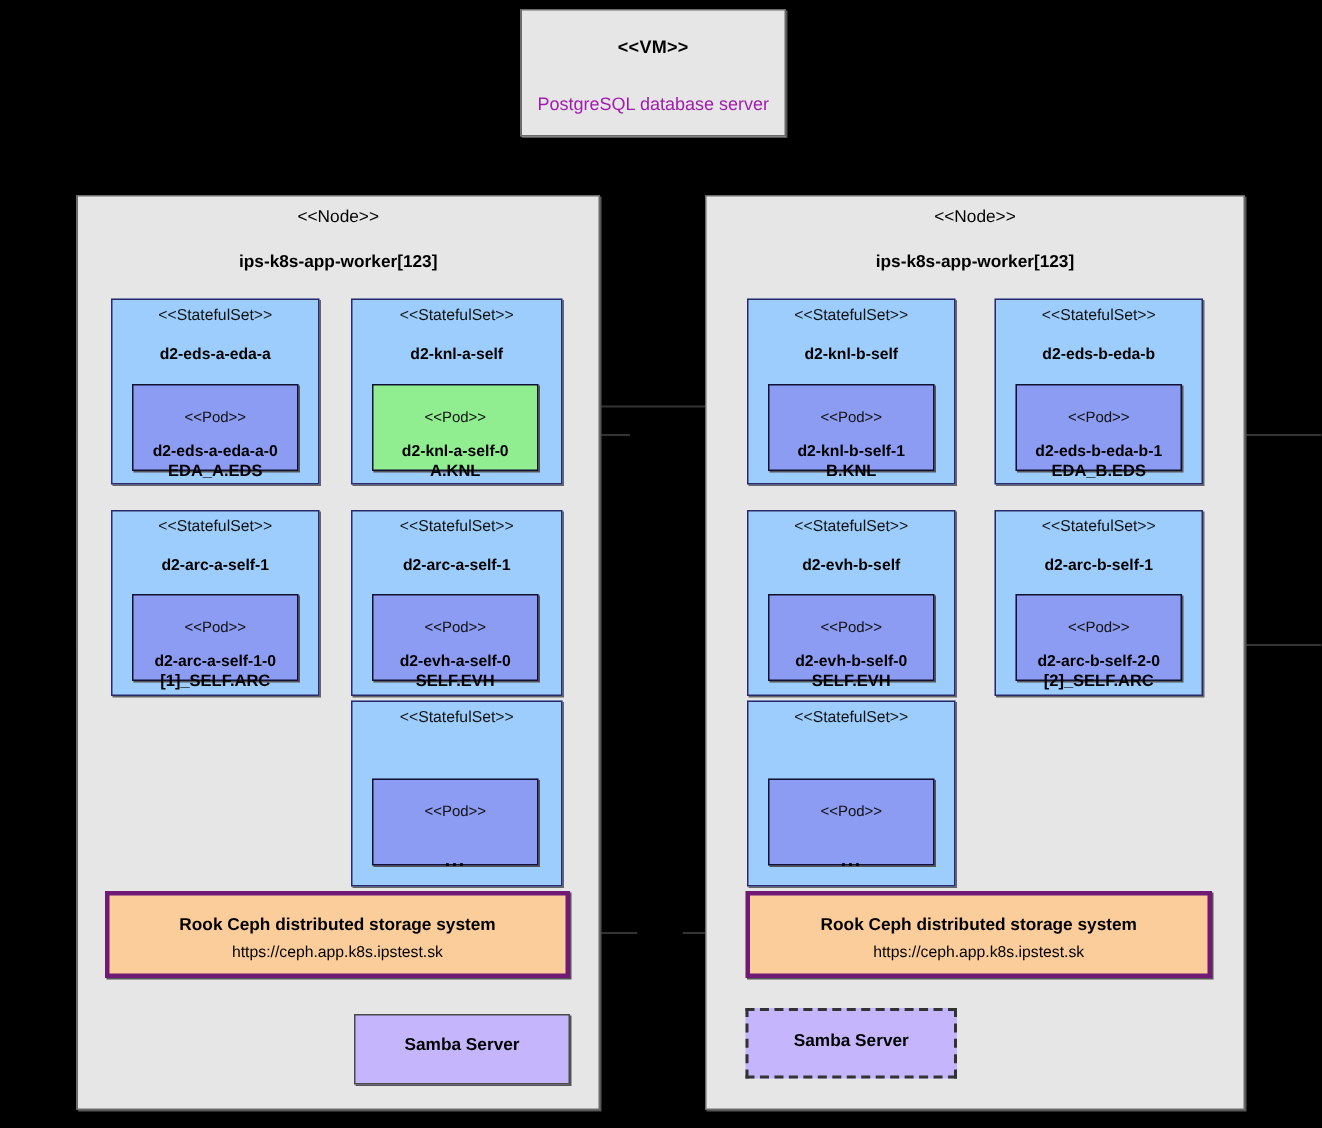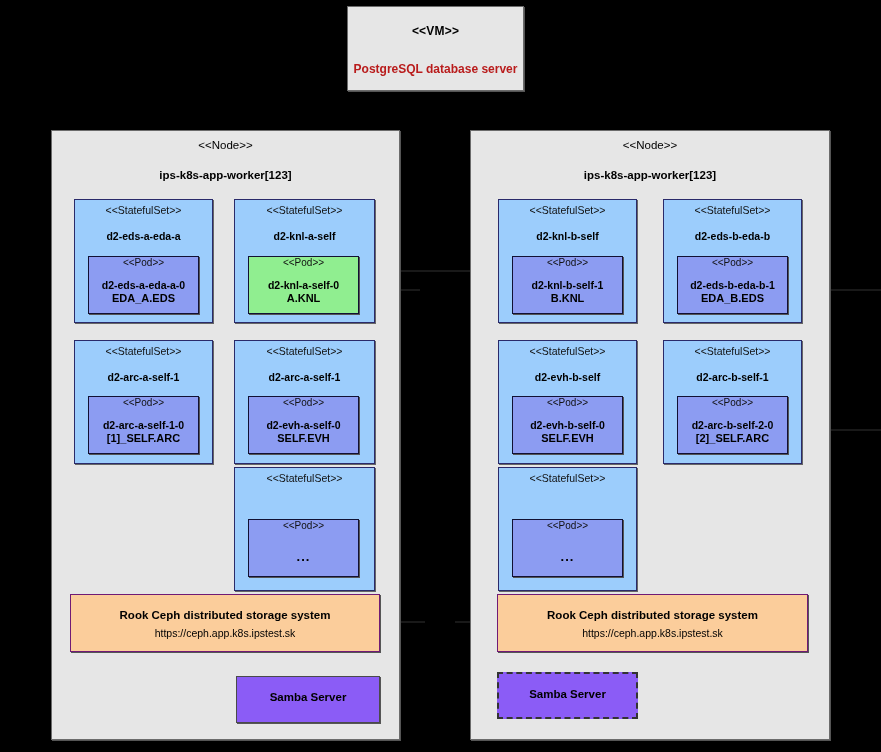--- a/index.html
+++ b/index.html
@@ -35,22 +35,22 @@
   }
   .vm-stereo {
     font-size: 12px;
     font-weight: bold;
     color: #000;
     margin-top: 17px;
     letter-spacing: .2px;
   }
   .vm-name {
     font-size: 12px;
-    font-weight: bold;
-    color: #b91c1c;
+    font-weight: normal;
+    color: #a21caf;
     margin-top: 24px;
   }
   
   .node {
     background: #E6E6E6;
     border: 1px solid #6b6b6b;
     box-shadow: 1px 1px 0 #555;
   }
   .node-stereo {
     font-size: 11.5px;
@@ -89,21 +89,21 @@
     flex-direction: column;
     align-items: center;
     background: #8C9CF2;
     border: 1px solid #111133;
     box-shadow: 1px 1px 0 #555;
   }
   .pod.green { background: #90EE90; }
   .pod-stereo {
     font-size: 10px;
     color: #111;
-    margin-top: 0;
+    margin-top: 16px;
   }
   .pod-line1 {
     font-size: 10.5px;
     font-weight: bold;
     color: #000;
     margin-top: 11px;
     line-height: 13px;
   }
   .pod-line2 {
     font-size: 11px;
@@ -114,37 +114,37 @@
   .pod-ellipsis {
     font-size: 13px;
     font-weight: bold;
     color: #000;
     margin-top: 18px;
     letter-spacing: 1px;
   }
   
   .storage {
     background: #FBCD9B;
-    border: 1px solid #701a75;
+    border: 3px solid #701a75;
     box-shadow: 1px 1px 0 #555;
   }
   .storage-title {
     font-size: 11.5px;
     font-weight: bold;
     color: #000;
     margin-top: 14px;
   }
   .storage-url {
     font-size: 10.5px;
     color: #000;
     margin-top: 6px;
   }
   
   .samba {
-    background: #8b5cf6;
+    background: #c4b5fd;
     border: 1px solid #4a4a4a;
     box-shadow: 1px 1px 0 #555;
   }
   .samba.dashed {
     border: 2px dashed #333;
     box-shadow: none;
   }
   .samba-title {
     font-size: 11.5px;
     font-weight: bold;

